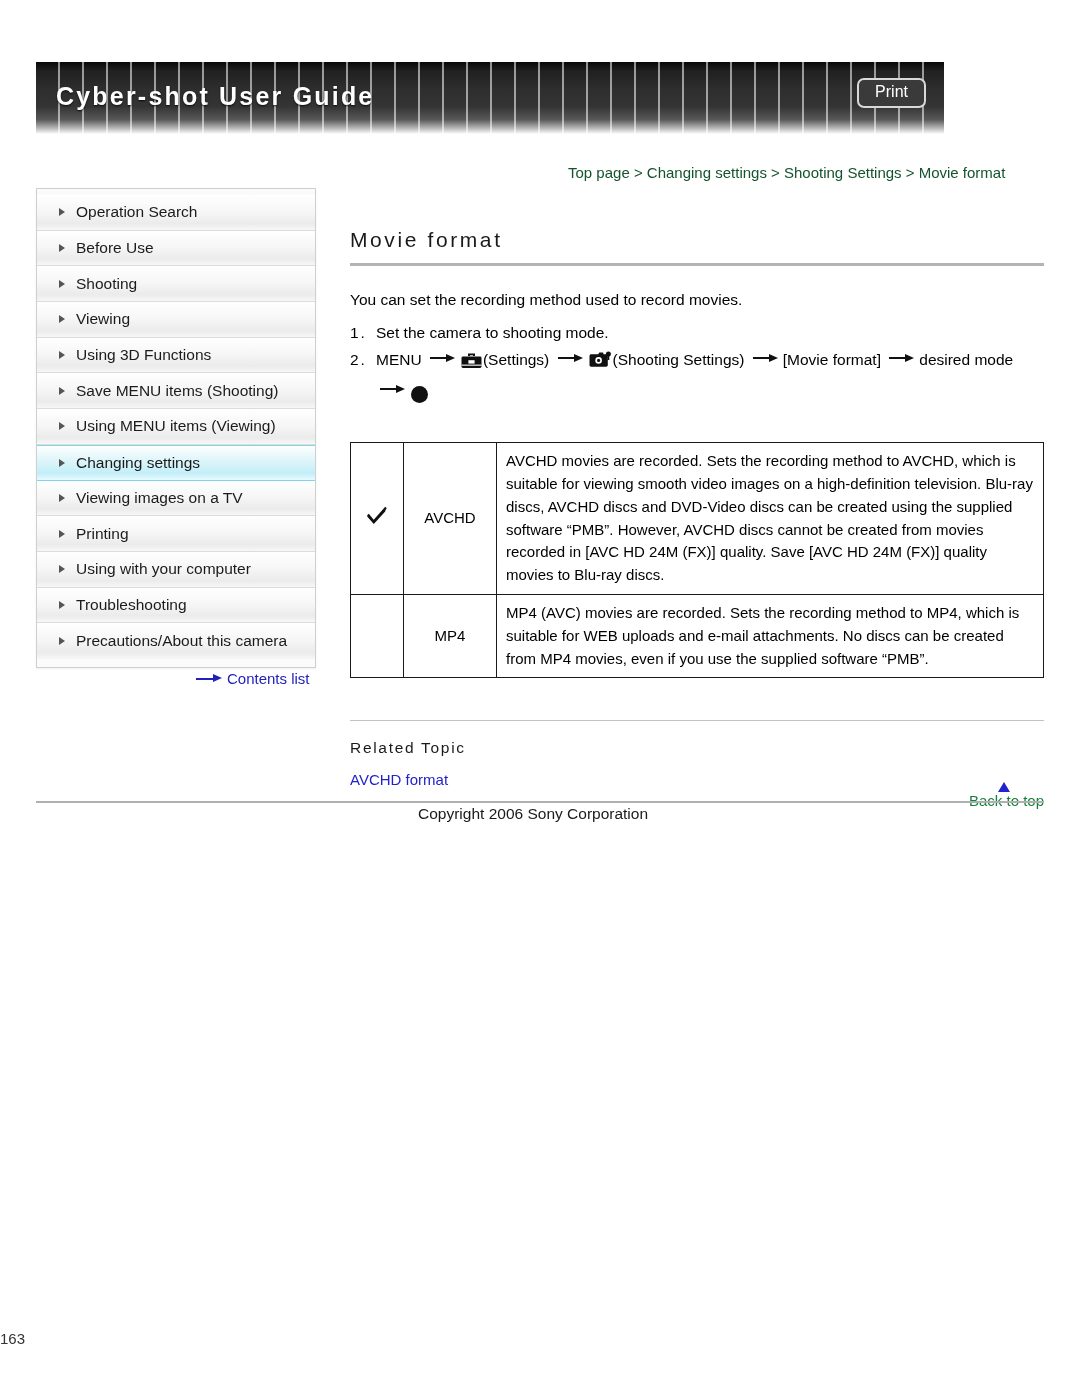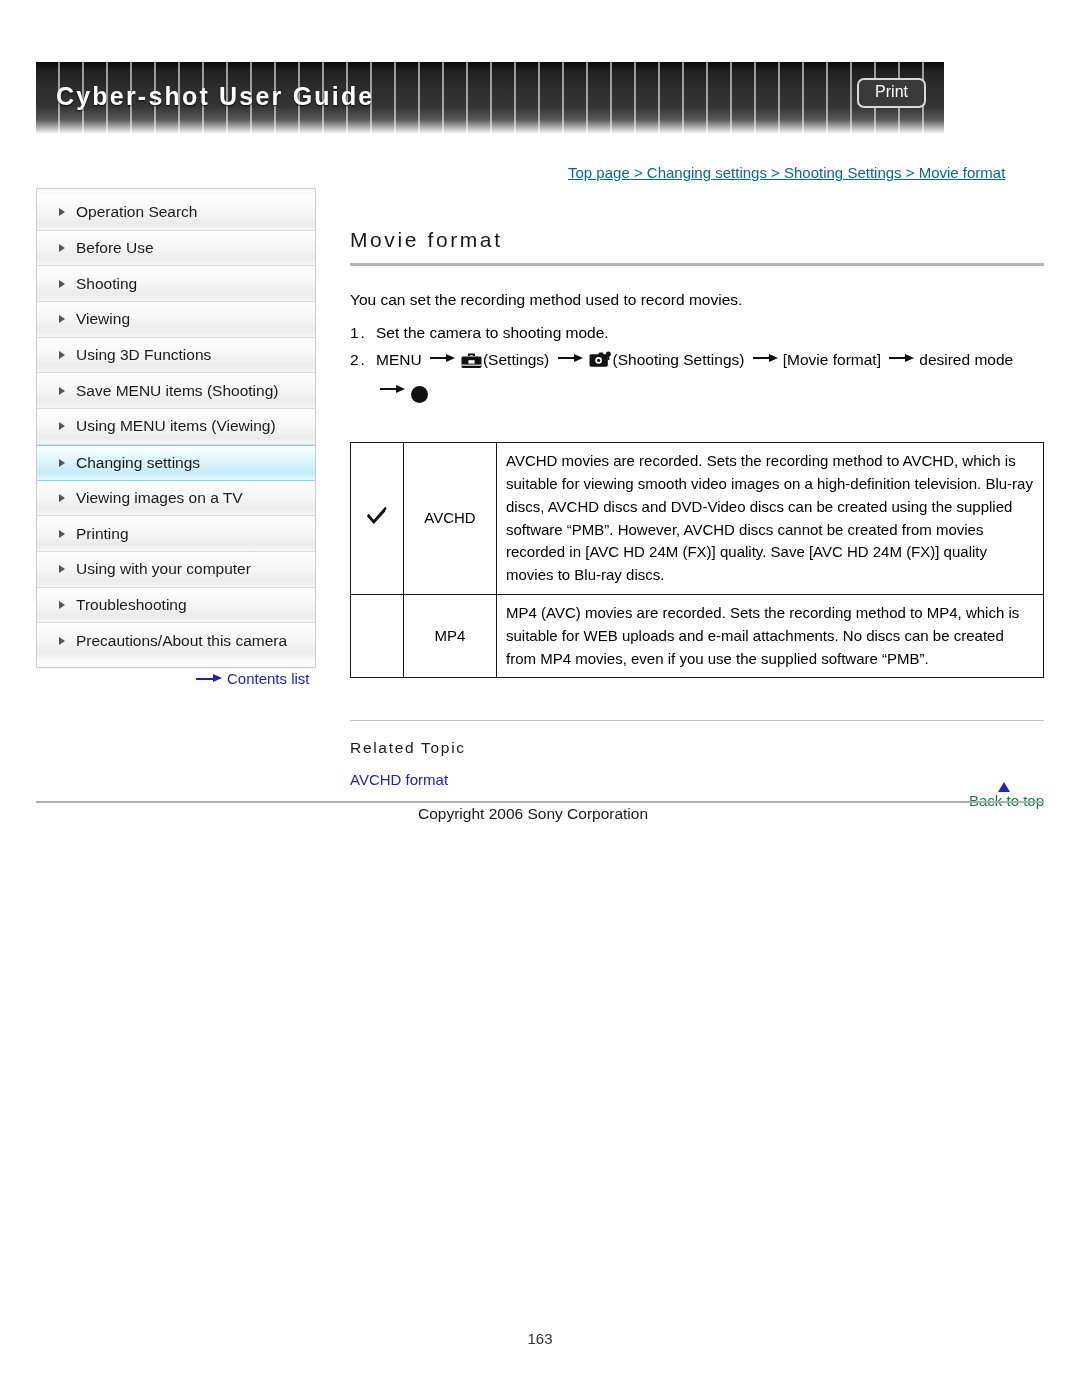--- a/index.html
+++ b/index.html
@@ -143,24 +143,23 @@
     border-top: 4.8px solid transparent;
     border-bottom: 4.8px solid transparent;
   }
 
   
   .breadcrumb {
     position: absolute;
     left: 568px;
     top: 164px;
     font-size: 15px;
-    color: #0369a1;
-    white-space: nowrap;
-    cursor: pointer;
-    text-decoration: underline;
+    color: #14532d;
+    white-space: nowrap;
+    cursor: pointer;
   }
   .content {
     position: absolute;
     left: 350px;
     top: 228px;
     width: 694px;
   }
   .page-title {
     font-size: 21px;
     font-weight: normal;
@@ -319,21 +318,21 @@
     top: 805px;
     font-size: 15.5px;
     color: #1a1a1a;
     white-space: nowrap;
   }
   .page-number {
     position: absolute;
     left: 0;
     top: 1330px;
     width: 1080px;
-    text-align: center;
+    text-align: left;
     font-size: 15px;
     color: #333333;
   }
 </style>
 </head>
 <body>
 
 <div class="banner">
   <div class="banner-title">Cyber-shot User Guide</div>
   <div class="print-button">Print</div>

